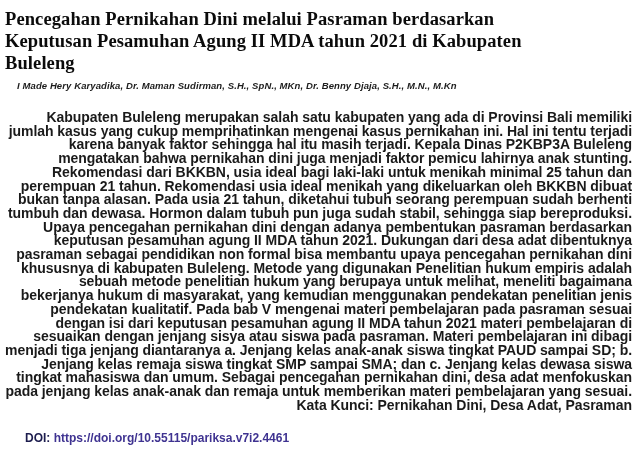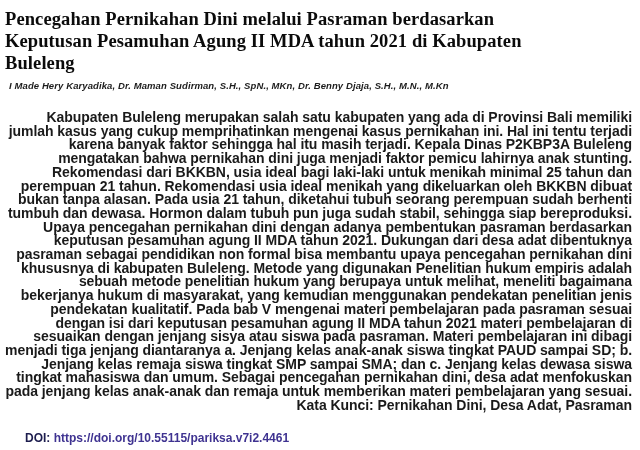--- a/index.html
+++ b/index.html
@@ -22,21 +22,21 @@
     font-family: "Liberation Serif", "DejaVu Serif", serif;
     font-weight: bold;
     font-size: 18.5px;
     line-height: 22px;
     margin: 0;
     max-width: 575px;
     color: #0b0b0b;
     letter-spacing: 0.1px;
   }
   .author-line {
-    margin: 6px 0 0 4px;
+    margin: 6px 0 0 12px;
     font-size: 9.5px;
     font-weight: bold;
     font-style: italic;
     color: #1c1c1c;
     letter-spacing: 0.1px;
   }
   .abstract-heading {
     margin: 28px 0 0 0;
     font-size: 13px;
     font-weight: bold;

